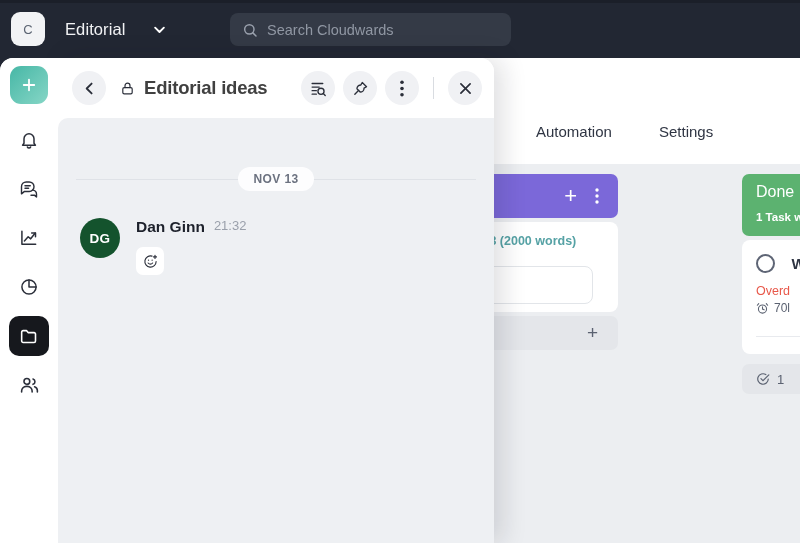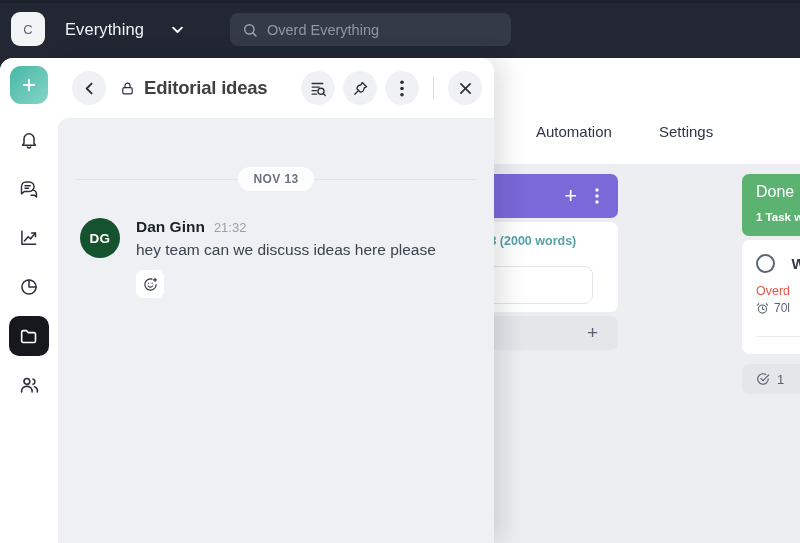--- a/index.html
+++ b/index.html
@@ -170,51 +170,51 @@
     padding: 5px 15px; font-size: 12px; font-weight: 600; color: #6c7280;
     letter-spacing: .4px;
   }
   .msg { position: absolute; left: 22px; top: 100px; display: flex; }
   .msg-avatar {
     width: 40px; height: 40px; border-radius: 50%; background: #14532d;
     display: flex; align-items: center; justify-content: center;
     color: #fff; font-size: 13.5px; font-weight: 600; letter-spacing: .3px;
   }
   .msg-main { margin-left: 16px; }
-  .msg-head { display: flex; align-items: center; gap: 9px; }
+  .msg-head { display: flex; align-items: flex-start; gap: 9px; }
   .msg-author { font-size: 15.5px; font-weight: 700; color: #1d212b; }
   .msg-time { font-size: 13px; color: #9aa0ab; font-weight: 500; }
   .msg-text { margin-top: 5px; font-size: 15.5px; color: #3c4250; }
   .react-btn {
     margin-top: 11px; width: 28px; height: 28px; border-radius: 7px;
     background: #ffffff; display: flex; align-items: center; justify-content: center;
     color: #2b2f3a;
   }
 </style>
 </head>
 <body>
 
 <div id="root">
 
   <div class="topbar">
     <div class="ws-avatar">C</div>
-    <div class="ws-name">Everything</div>
+    <div class="ws-name">Editorial</div>
     <div class="ws-caret">
       <svg width="15" height="15" viewBox="0 0 24 24" fill="none" stroke="currentColor" stroke-width="3" stroke-linecap="round" stroke-linejoin="round">
           <polyline points="5 9 12 16 19 9"></polyline>
         </svg>
     </div>
     <div class="search-box">
       <span class="search-ico">
         <svg width="16" height="16" viewBox="0 0 24 24" fill="none" stroke="currentColor" stroke-width="2.2" stroke-linecap="round">
             <circle cx="11" cy="11" r="7"></circle>
             <line x1="16.3" y1="16.3" x2="21" y2="21"></line>
           </svg>
       </span>
-      <span class="search-ph">Overd Everything</span>
+      <span class="search-ph">Search Cloudwards</span>
     </div>
   </div>
 
   <div class="app-shell"></div>
 
   <div class="board">
 
     <div class="tabs">
       <div class="tab t1">d</div>
       <div class="tab t2">Automation</div>
@@ -336,21 +336,20 @@
         <div class="date-pill">NOV 13</div>
       </div>
 
       <div class="msg">
         <div class="msg-avatar">DG</div>
         <div class="msg-main">
           <div class="msg-head">
             <span class="msg-author">Dan Ginn</span>
             <span class="msg-time">21:32</span>
           </div>
-          <div class="msg-text">hey team can we discuss ideas here please</div>
           <div class="react-btn">
             <svg width="15" height="15" viewBox="0 0 24 24" fill="none" stroke="currentColor" stroke-width="1.8" stroke-linecap="round">
                 <path d="M21 12a9 9 0 1 1-6.5-8.65"></path>
                 <circle cx="8.8" cy="9.8" r="1" fill="currentColor" stroke="none"></circle>
                 <circle cx="14.6" cy="9.8" r="1" fill="currentColor" stroke="none"></circle>
                 <path d="M8.2 14.4a4.6 4.6 0 0 0 7.2 0"></path>
                 <line x1="19.2" y1="2.2" x2="19.2" y2="7"></line>
                 <line x1="16.8" y1="4.6" x2="21.6" y2="4.6"></line>
               </svg>
           </div>

